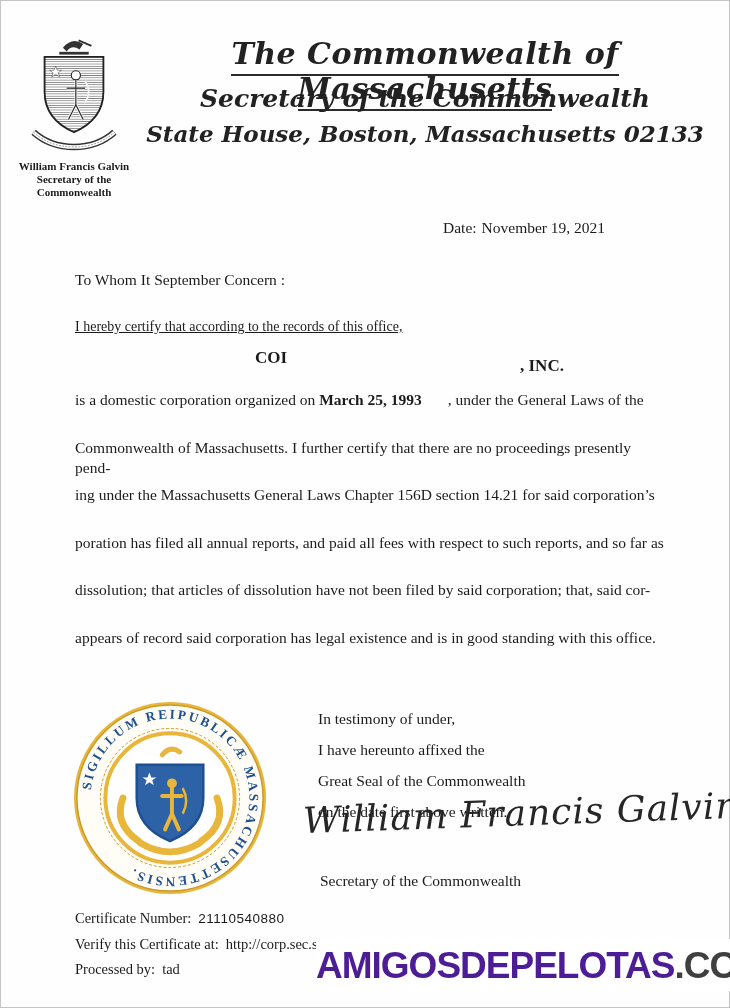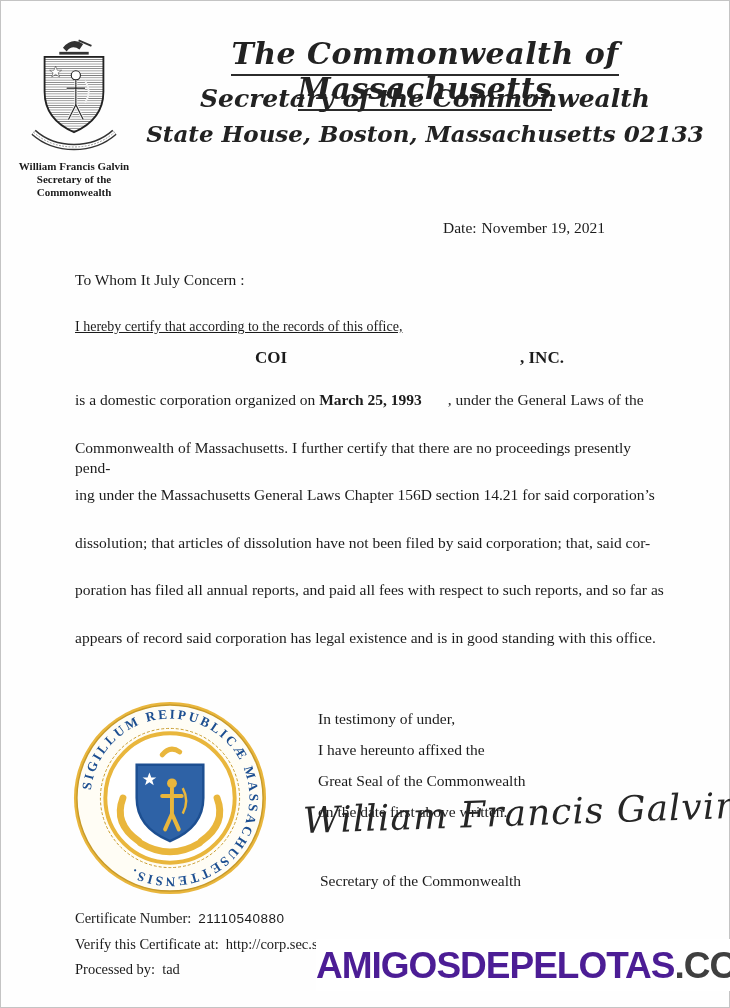--- a/index.html
+++ b/index.html
@@ -22,21 +22,21 @@
   .lh-sub   { top:84px; font-size:25px; }
   .lh-addr  { top:120px; font-size:23px; font-weight:600; }
 
   .date-line { left:443px; top:219px; font-size:15.5px; }
   .date-line .v { margin-left:5px; }
   .salutation { left:75px; top:271px; font-size:15.5px; }
   .intro { left:75px; top:319px; font-size:14px;text-decoration:underline; }
 
   .company { left:75px; top:348px; width:590px; height:22px; font-weight:bold; font-size:17px;text-decoration:underline; }
   .company .nm  { position:absolute; left:180px; top:0; }
-  .company .sfx { position:absolute; left:445px; top:0; }
+  .company .sfx { position:absolute; left:445px; top:8px; }
 
   .body-block { left:75px; top:390px; width:592px; font-size:15.5px; }
   .bline { height:47.5px; line-height:20px; }
   .gap { display:inline-block; width:26px; }
 
   .seal { left:72px; top:700px; width:196px; height:196px; }
 
   .testimony { left:318px; top:703px; font-size:15.5px; line-height:31px; }
   .signature {
     left:303px; top:800px; font-family:"DejaVu Serif",serif; font-style:italic;
@@ -96,36 +96,36 @@
   <div class="abs lh lh-title">
     <span class="u">The Commonwealth of Massachusetts</span>
   </div>
   <div class="abs lh lh-sub">Secretary of the Commonwealth</div>
   <div class="abs lh lh-addr">State House, Boston, Massachusetts 02133</div>
 
   <div class="abs date-line">
     <span>Date:</span><span class="v">November 19, 2021</span>
   </div>
 
-  <div class="abs salutation">To Whom It July Concern :</div>
+  <div class="abs salutation">To Whom It September Concern :</div>
   <div class="abs intro">I hereby certify that according to the records of this office,</div>
 
   <div class="abs company">
     <span class="nm">COI</span>
     <span class="sfx">, INC.</span>
   </div>
 
   <div class="abs body-block">
     <div class="bline">
       <span>is a domestic corporation organized on </span><b>March 25, 1993</b><span class="gap"></span><span>, under the General Laws of the</span>
     </div>
     <div class="bline">Commonwealth of Massachusetts. I further certify that there are no proceedings presently pend-</div>
     <div class="bline">ing under the Massachusetts General Laws Chapter 156D section 14.21 for said corporation’s</div>
+    <div class="bline">poration has filed all annual reports, and paid all fees with respect to such reports, and so far as</div>
     <div class="bline">dissolution; that articles of dissolution have not been filed by said corporation; that, said cor-</div>
-    <div class="bline">poration has filed all annual reports, and paid all fees with respect to such reports, and so far as</div>
     <div class="bline">appears of record said corporation has legal existence and is in good standing with this office.</div>
   </div>
 
   <div class="abs seal">
     <svg viewBox="0 0 200 200" width="196" height="196">
       <circle cx="100" cy="100" r="98" fill="#E9B63C"></circle>
       <circle cx="100" cy="100" r="95" fill="#FFFDF5"></circle>
       <circle cx="100" cy="100" r="95" fill="none" stroke="#C79A2A" stroke-width="1.5"></circle>
       <circle cx="100" cy="100" r="66" fill="#FFFFFF" stroke="#E9B63C" stroke-width="4"></circle>
       <circle cx="100" cy="100" r="71" fill="none" stroke="#C79A2A" stroke-width="1" stroke-dasharray="3 2"></circle>

